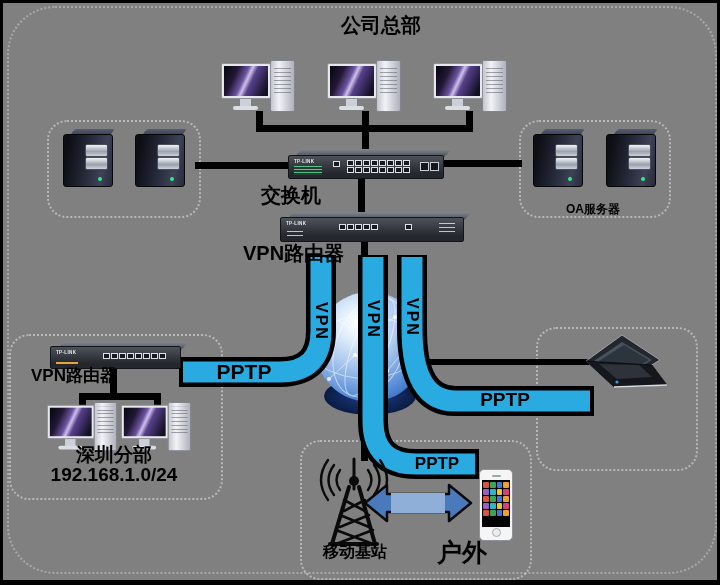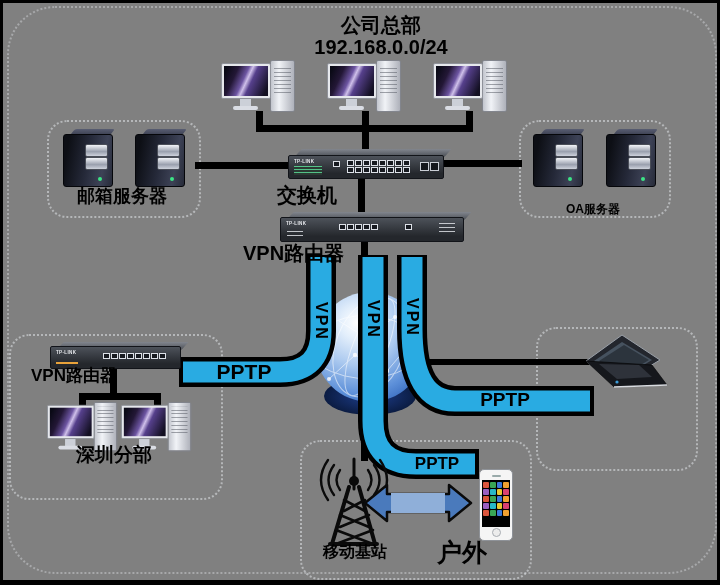--- a/index.html
+++ b/index.html
@@ -335,27 +335,26 @@
           <i></i>
           <i></i>
           <i></i>
           <i></i>
       </div>
     </div>
     <div class="ph-home"></div>
   </div>
 
   <div class="lbl c" style="left:283px;top:11px;width:190px;font-size:20px;">公司总部</div>
-  <div class="lbl c" style="left:283px;top:33px;width:190px;font-size:20px;">192.168.0.0/24</div>
-  <div class="lbl" style="left:258px;top:181px;font-size:20px;margin-left:16px;">交换机</div>
+  <div class="lbl" style="left:258px;top:181px;font-size:20px;">交换机</div>
   <div class="lbl" style="left:240px;top:239px;font-size:20px;">VPN路由器</div>
-  <div class="lbl c" style="left:44px;top:184px;width:150px;font-size:18px;">邮箱服务器</div>
   <div class="lbl c" style="left:516px;top:200px;width:148px;font-size:12px;">OA服务器</div>
   <div class="lbl" style="left:28px;top:364px;font-size:17px;">VPN路由器</div>
   <div class="lbl c" style="left:6px;top:442px;width:210px;font-size:19px;">深圳分部</div>
+  <div class="lbl c" style="left:6px;top:462px;width:210px;font-size:19px;">192.168.1.0/24</div>
   <div class="lbl" style="left:434px;top:536px;font-size:25px;">户外</div>
   <div class="lbl" style="left:320px;top:540px;font-size:16px;">移动基站</div>
 
   <div class="vpn-lbl" style="left:306px;top:278px;">VPN</div>
   <div class="vpn-lbl" style="left:358px;top:276px;">VPN</div>
   <div class="vpn-lbl" style="left:397px;top:274px;">VPN</div>
   <div class="lbl c" style="left:182px;top:357px;width:118px;font-size:21px;">PPTP</div>
   <div class="lbl c" style="left:452px;top:387px;width:100px;font-size:19px;">PPTP</div>
   <div class="lbl c" style="left:384px;top:452px;width:100px;font-size:17px;">PPTP</div>
 

